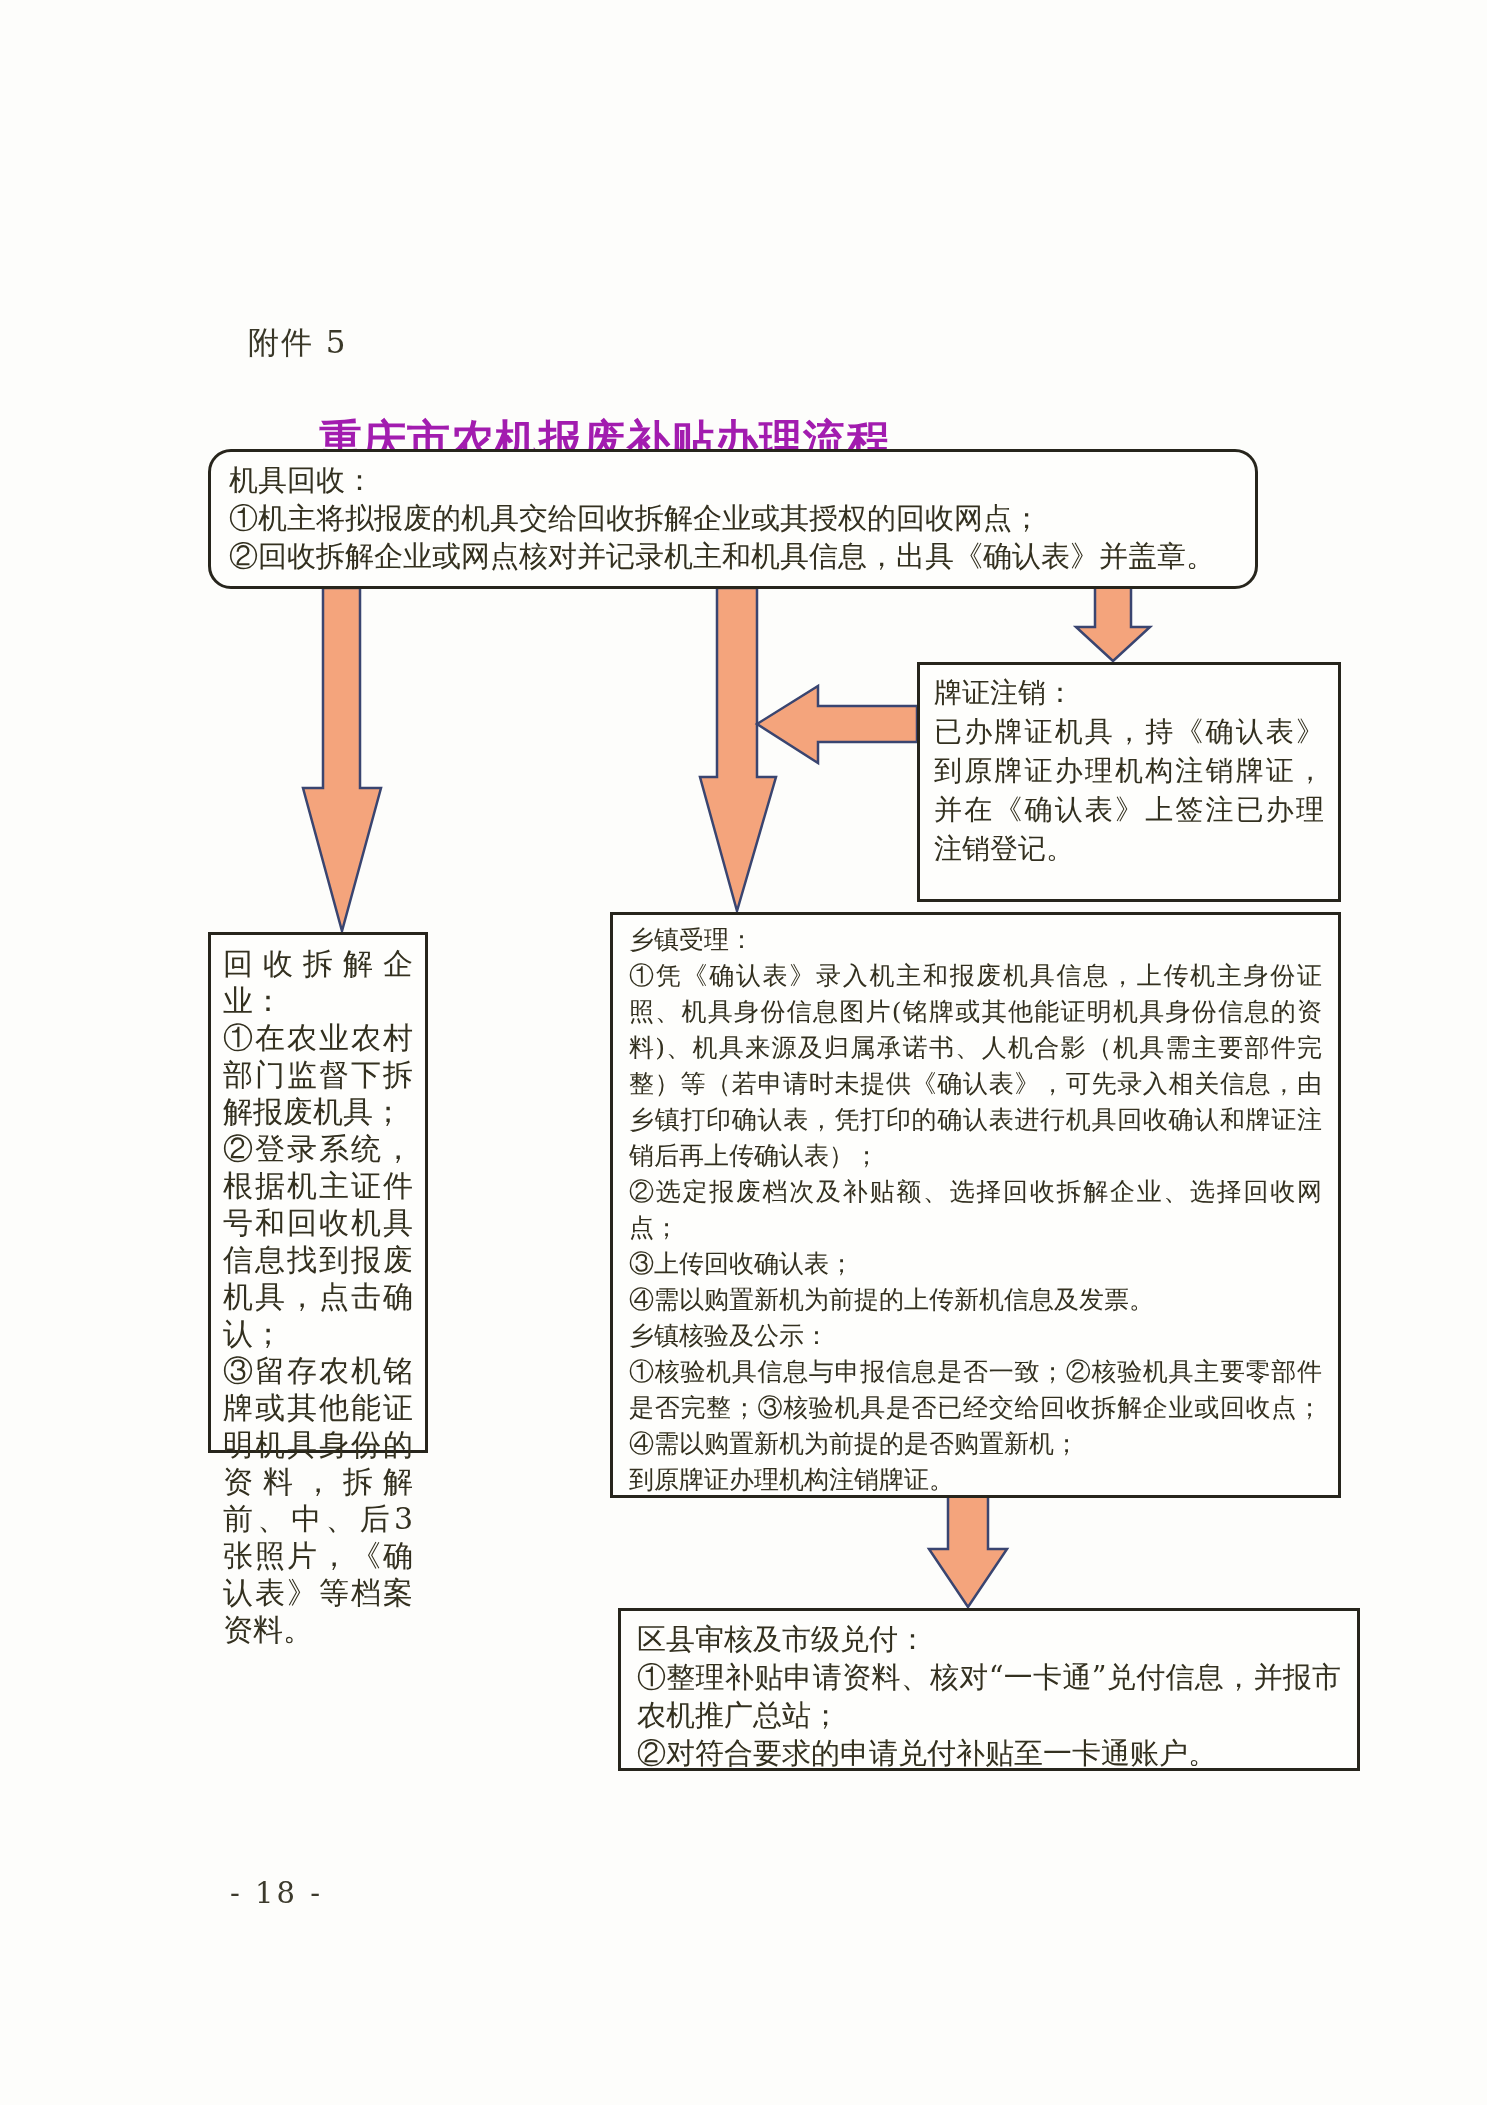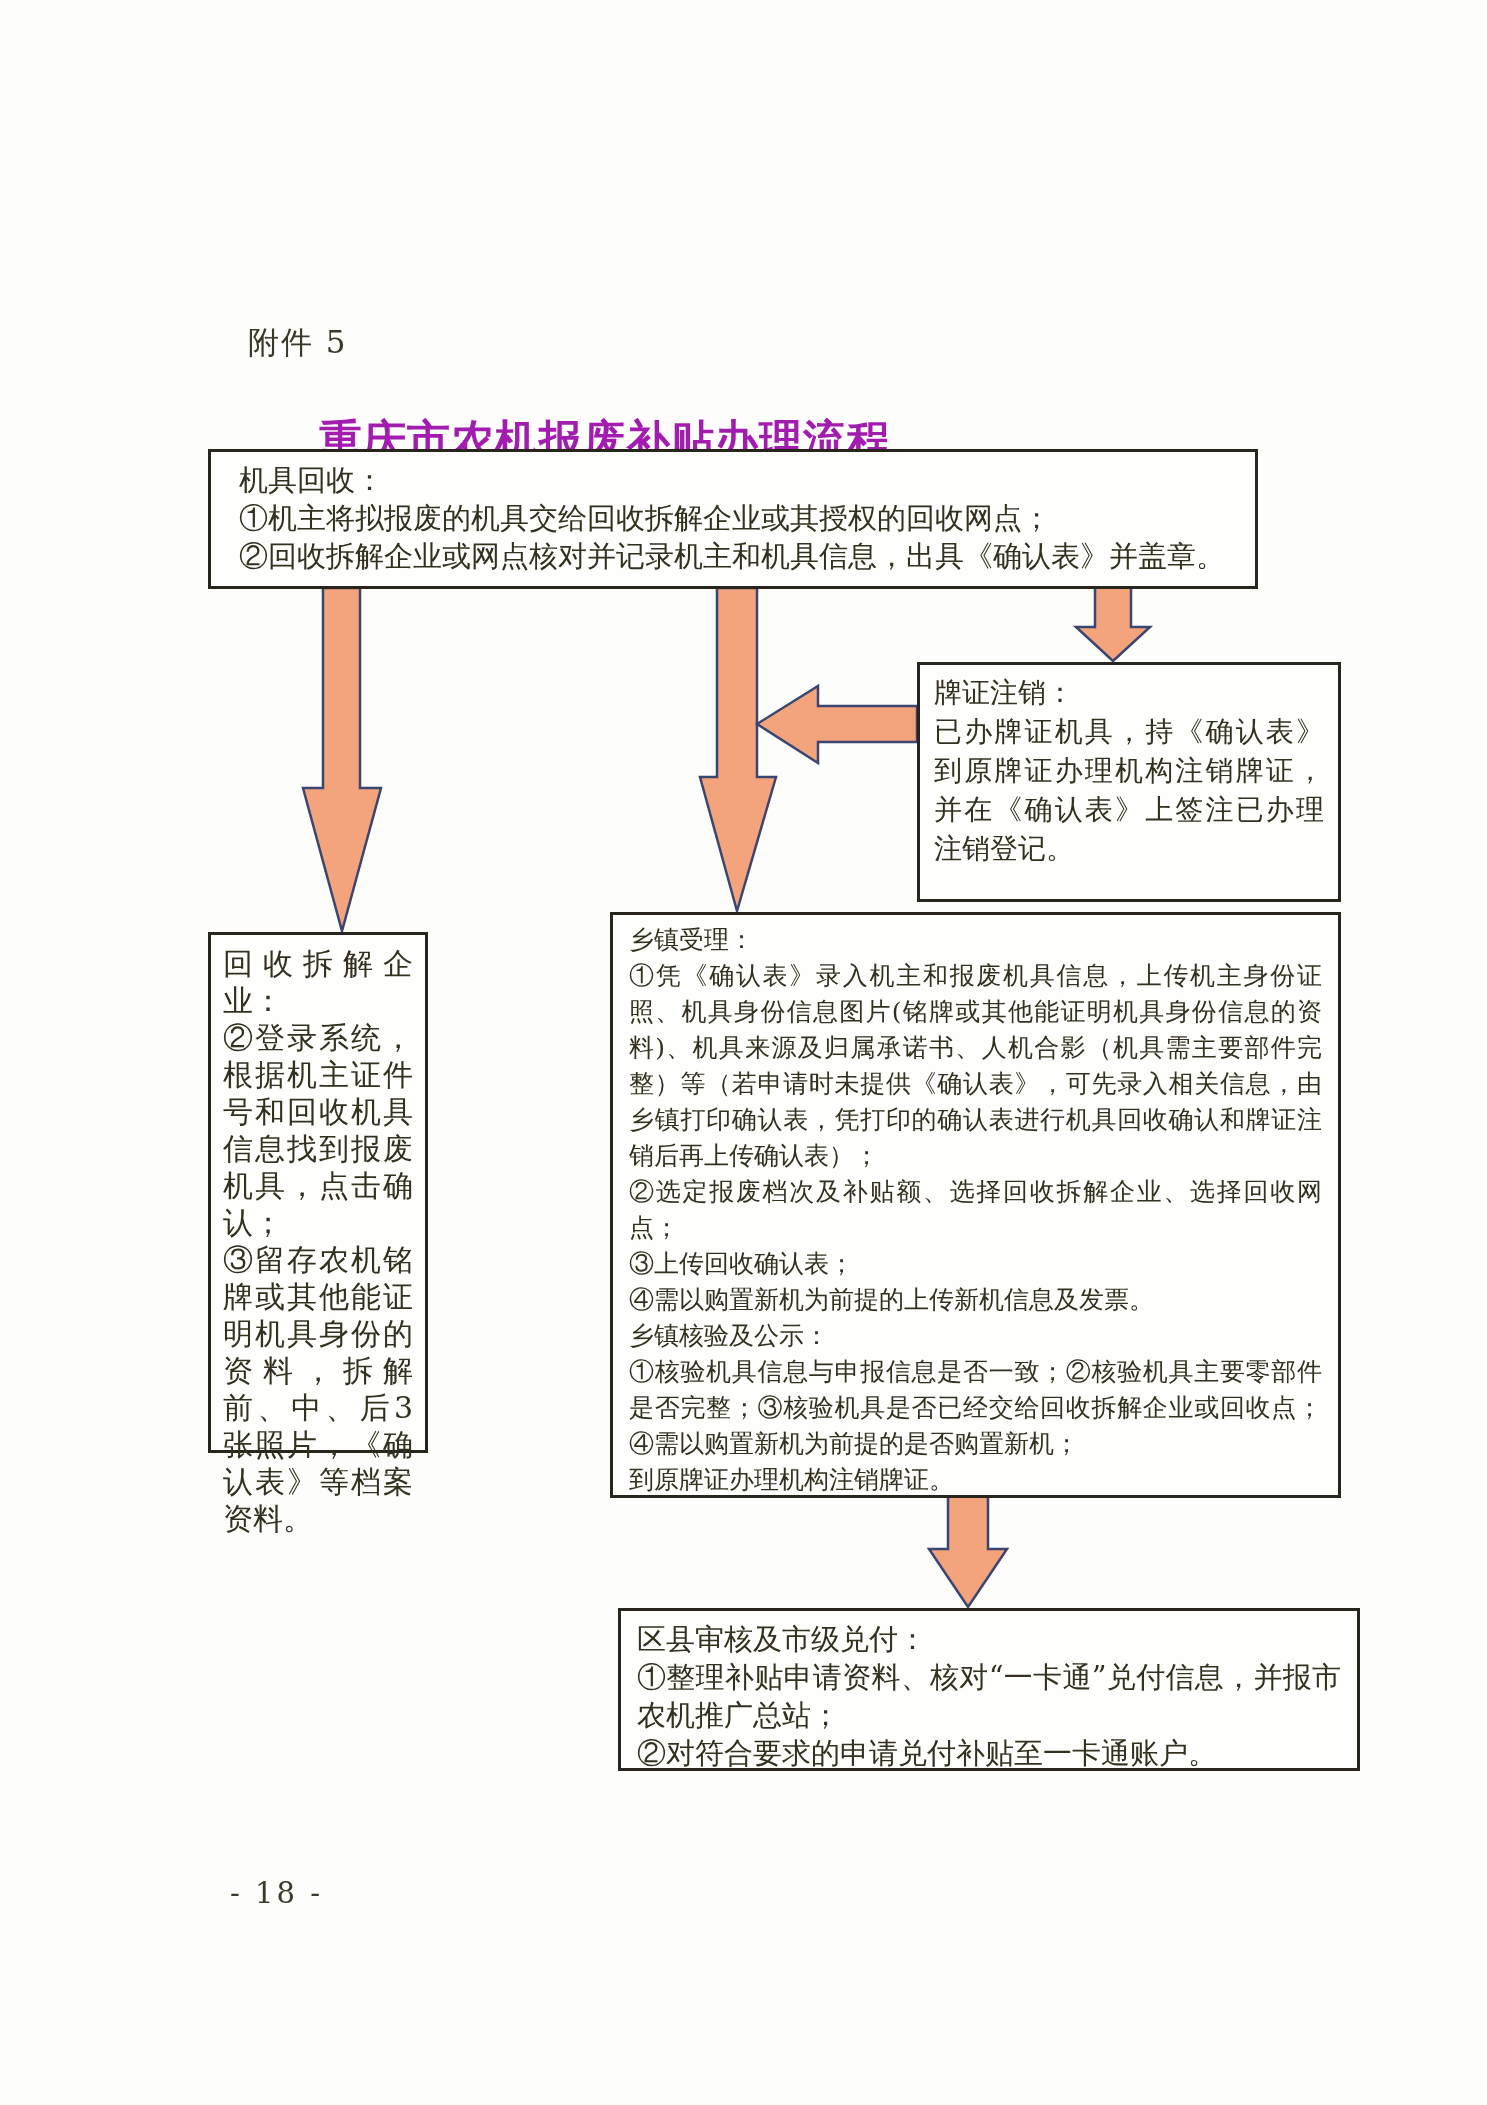--- a/index.html
+++ b/index.html
@@ -35,22 +35,22 @@
   .fbox {
     position: absolute;
     box-sizing: border-box;
     border: 3px solid #27251c;
     background: #fefefc;
     text-align: justify;
   }
   .fbox p { margin: 0; }
   .box-recycle {
     left: 208px; top: 449px; width: 1050px; height: 140px;
-    padding: 9px 28px;
-    font-size: 29px; line-height: 38px;
+    padding: 9px 18px;
+    font-size: 29px; line-height: 38px; border-radius: 23px;
   }
   .box-license {
     left: 917px; top: 662px; width: 424px; height: 240px;
     padding: 8px 14px;
     font-size: 28px; line-height: 39px;
   }
   .box-dismantle {
     left: 208px; top: 932px; width: 220px; height: 521px;
     padding: 10px 12px;
     font-size: 30px; line-height: 37px;
@@ -104,20 +104,21 @@
     <p>②回收拆解企业或网点核对并记录机主和机具信息，出具《确认表》并盖章。</p>
   </div>
 
   <div class="fbox box-license">
     <p>牌证注销：</p>
     <p>已办牌证机具，持《确认表》到原牌证办理机构注销牌证，并在《确认表》上签注已办理注销登记。</p>
   </div>
 
   <div class="fbox box-dismantle">
     <p>回收拆解企业：</p>
+    <p>①在农业农村部门监督下拆解报废机具；</p>
     <p>②登录系统，根据机主证件号和回收机具信息找到报废机具，点击确认；</p>
     <p>③留存农机铭牌或其他能证明机具身份的资料，拆解前、中、后3张照片，《确认表》等档案资料。</p>
   </div>
 
   <div class="fbox box-township">
     <p>乡镇受理：</p>
     <p>①凭《确认表》录入机主和报废机具信息，上传机主身份证照、机具身份信息图片(铭牌或其他能证明机具身份信息的资料)、机具来源及归属承诺书、人机合影（机具需主要部件完整）等（若申请时未提供《确认表》，可先录入相关信息，由乡镇打印确认表，凭打印的确认表进行机具回收确认和牌证注销后再上传确认表）；</p>
     <p>②选定报废档次及补贴额、选择回收拆解企业、选择回收网点；</p>
     <p>③上传回收确认表；</p>
     <p>④需以购置新机为前提的上传新机信息及发票。</p>

